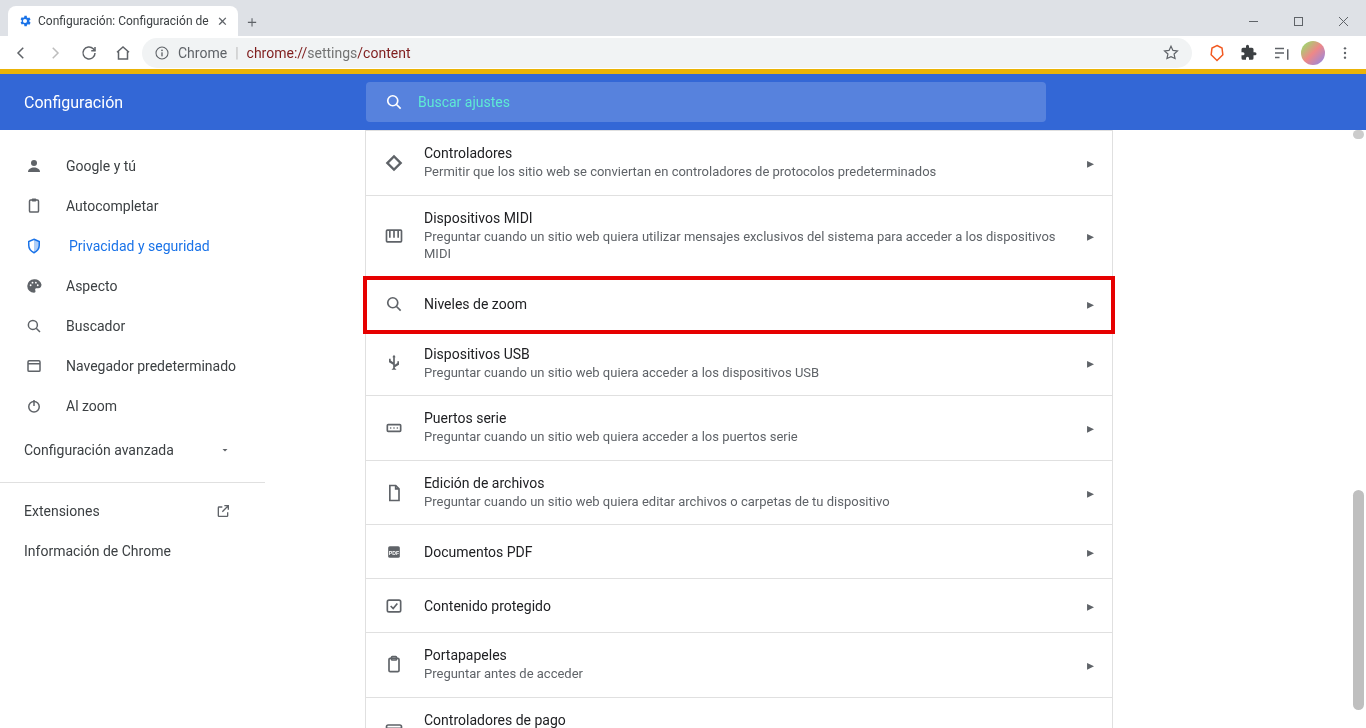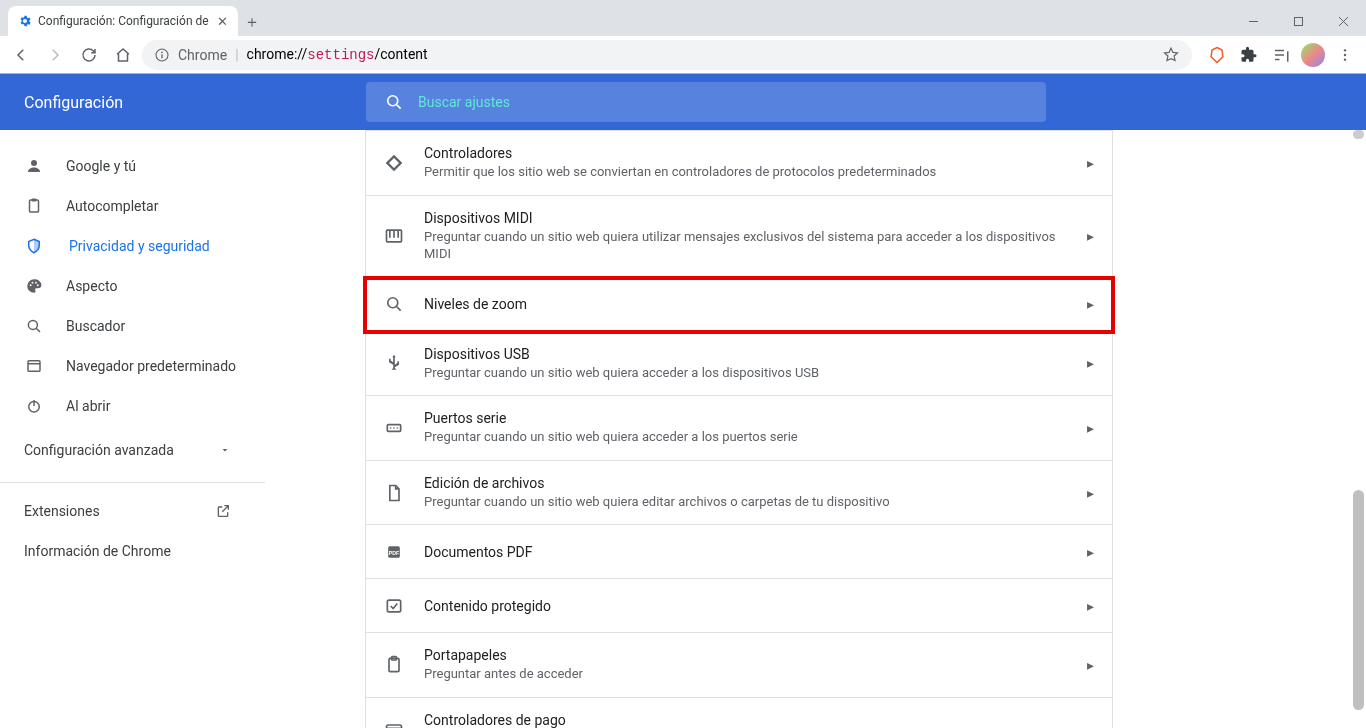--- a/index.html
+++ b/index.html
@@ -5,28 +5,28 @@
   * { box-sizing: border-box; margin: 0; padding: 0; }
   html, body { width: 1366px; height: 728px; font-family: "Segoe UI", Roboto, Arial, sans-serif; overflow: hidden; background: #fff; }
   .titlebar { height: 36px; background: #dee1e6; display: flex; align-items: flex-end; }
   .tab { height: 30px; margin-left: 8px; background: #fff; border-top-left-radius: 8px; border-top-right-radius: 8px; display: flex; align-items: center; padding: 0 10px; width: 230px; font-size: 12px; color: #3c4043; gap: 6px; }
   .tab .tab-title { flex: 1; white-space: nowrap; overflow: hidden; text-overflow: ellipsis; }
   .tab .gear { width: 14px; height: 14px; }
   .tab .close-x { font-size: 13px; color: #5f6368; }
   .newtab { width: 28px; height: 28px; display: flex; align-items: center; justify-content: center; color: #5f6368; font-size: 16px; }
   .win-controls { margin-left: auto; display: flex; }
   .win-btn { width: 45px; height: 30px; display: flex; align-items: center; justify-content: center; color: #5f6368; }
-  .toolbar { height: 38px; background: #fff; display: flex; align-items: center; padding: 0 6px; gap: 4px; border-bottom: 1px solid #eab308; }
+  .toolbar { height: 38px; background: #fff; display: flex; align-items: center; padding: 0 6px; gap: 4px; border-bottom: 5px solid #eab308; }
   .tbtn { width: 30px; height: 30px; display: flex; align-items: center; justify-content: center; color: #5f6368; border-radius: 50%; }
   .tbtn.disabled { color: #bdbdbd; }
   .omnibox { flex: 1; height: 30px; background: #f1f3f4; border-radius: 15px; display: flex; align-items: center; padding: 0 12px; gap: 8px; font-size: 14px; color: #5f6368; }
   .omnibox .chrome-label { color: #5f6368; }
   .omnibox .sep { color: #bdbdbd; }
-  .omnibox .url-part { color: #000000; }
-  .omnibox .url-bold { color: #be185d; font-family: Liberation Mono, monospace; }
+  .omnibox .url-part { color: #7f1d1d; }
+  .omnibox .url-bold { color: #737373; }
   .right-icons { display: flex; align-items: center; gap: 2px; padding-left: 6px; }
   .avatar { width: 24px; height: 24px; border-radius: 50%; background: linear-gradient(135deg,#8e6,#e88,#88e); }
   .bluebar { height: 56px; background: #3367d6; color: #fff; display: flex; align-items: center; }
   .bluebar-title { font-size: 16px; padding-left: 24px; width: 260px; font-weight: 400; }
   .searchbox { margin-left: 106px; background: rgba(255,255,255,0.18); height: 40px; width: 680px; border-radius: 4px; display: flex; align-items: center; padding: 0 18px; gap: 14px; color: #5eead4; font-size: 14px; }
   .body-area { display: flex; height: calc(728px - 32px - 38px - 56px); justify-content: space-between; }
   .sidebar { width: 265px; padding-top: 16px; }
   .side-item { display: flex; align-items: center; height: 40px; padding-left: 24px; gap: 22px; color: #3c4043; font-size: 14px; cursor: pointer; }
   .side-item.active { color: #1a73e8; gap: 25px; }
   .side-item .icn { width: 20px; display: flex; justify-content: center; }
@@ -222,21 +222,21 @@
         </span>
       <span>Navegador predeterminado</span>
     </div>
     <div class="side-item">
       <span class="icn">
           <svg width="18" height="18" viewBox="0 0 24 24">
             <circle cx="12" cy="13" r="7" fill="none" stroke="#5f6368" stroke-width="2"></circle>
             <line x1="12" y1="4" x2="12" y2="12" stroke="#5f6368" stroke-width="2"></line>
           </svg>
         </span>
-      <span>Al abrir</span>
+      <span>Al zoom</span>
     </div>
 
     <div class="adv">
       <span>Configuración avanzada</span>
       <span>
           <svg width="12" height="12" viewBox="0 0 24 24">
             <path fill="#5f6368" d="M7 10l5 5 5-5Z"></path>
           </svg>
         </span>
     </div>

